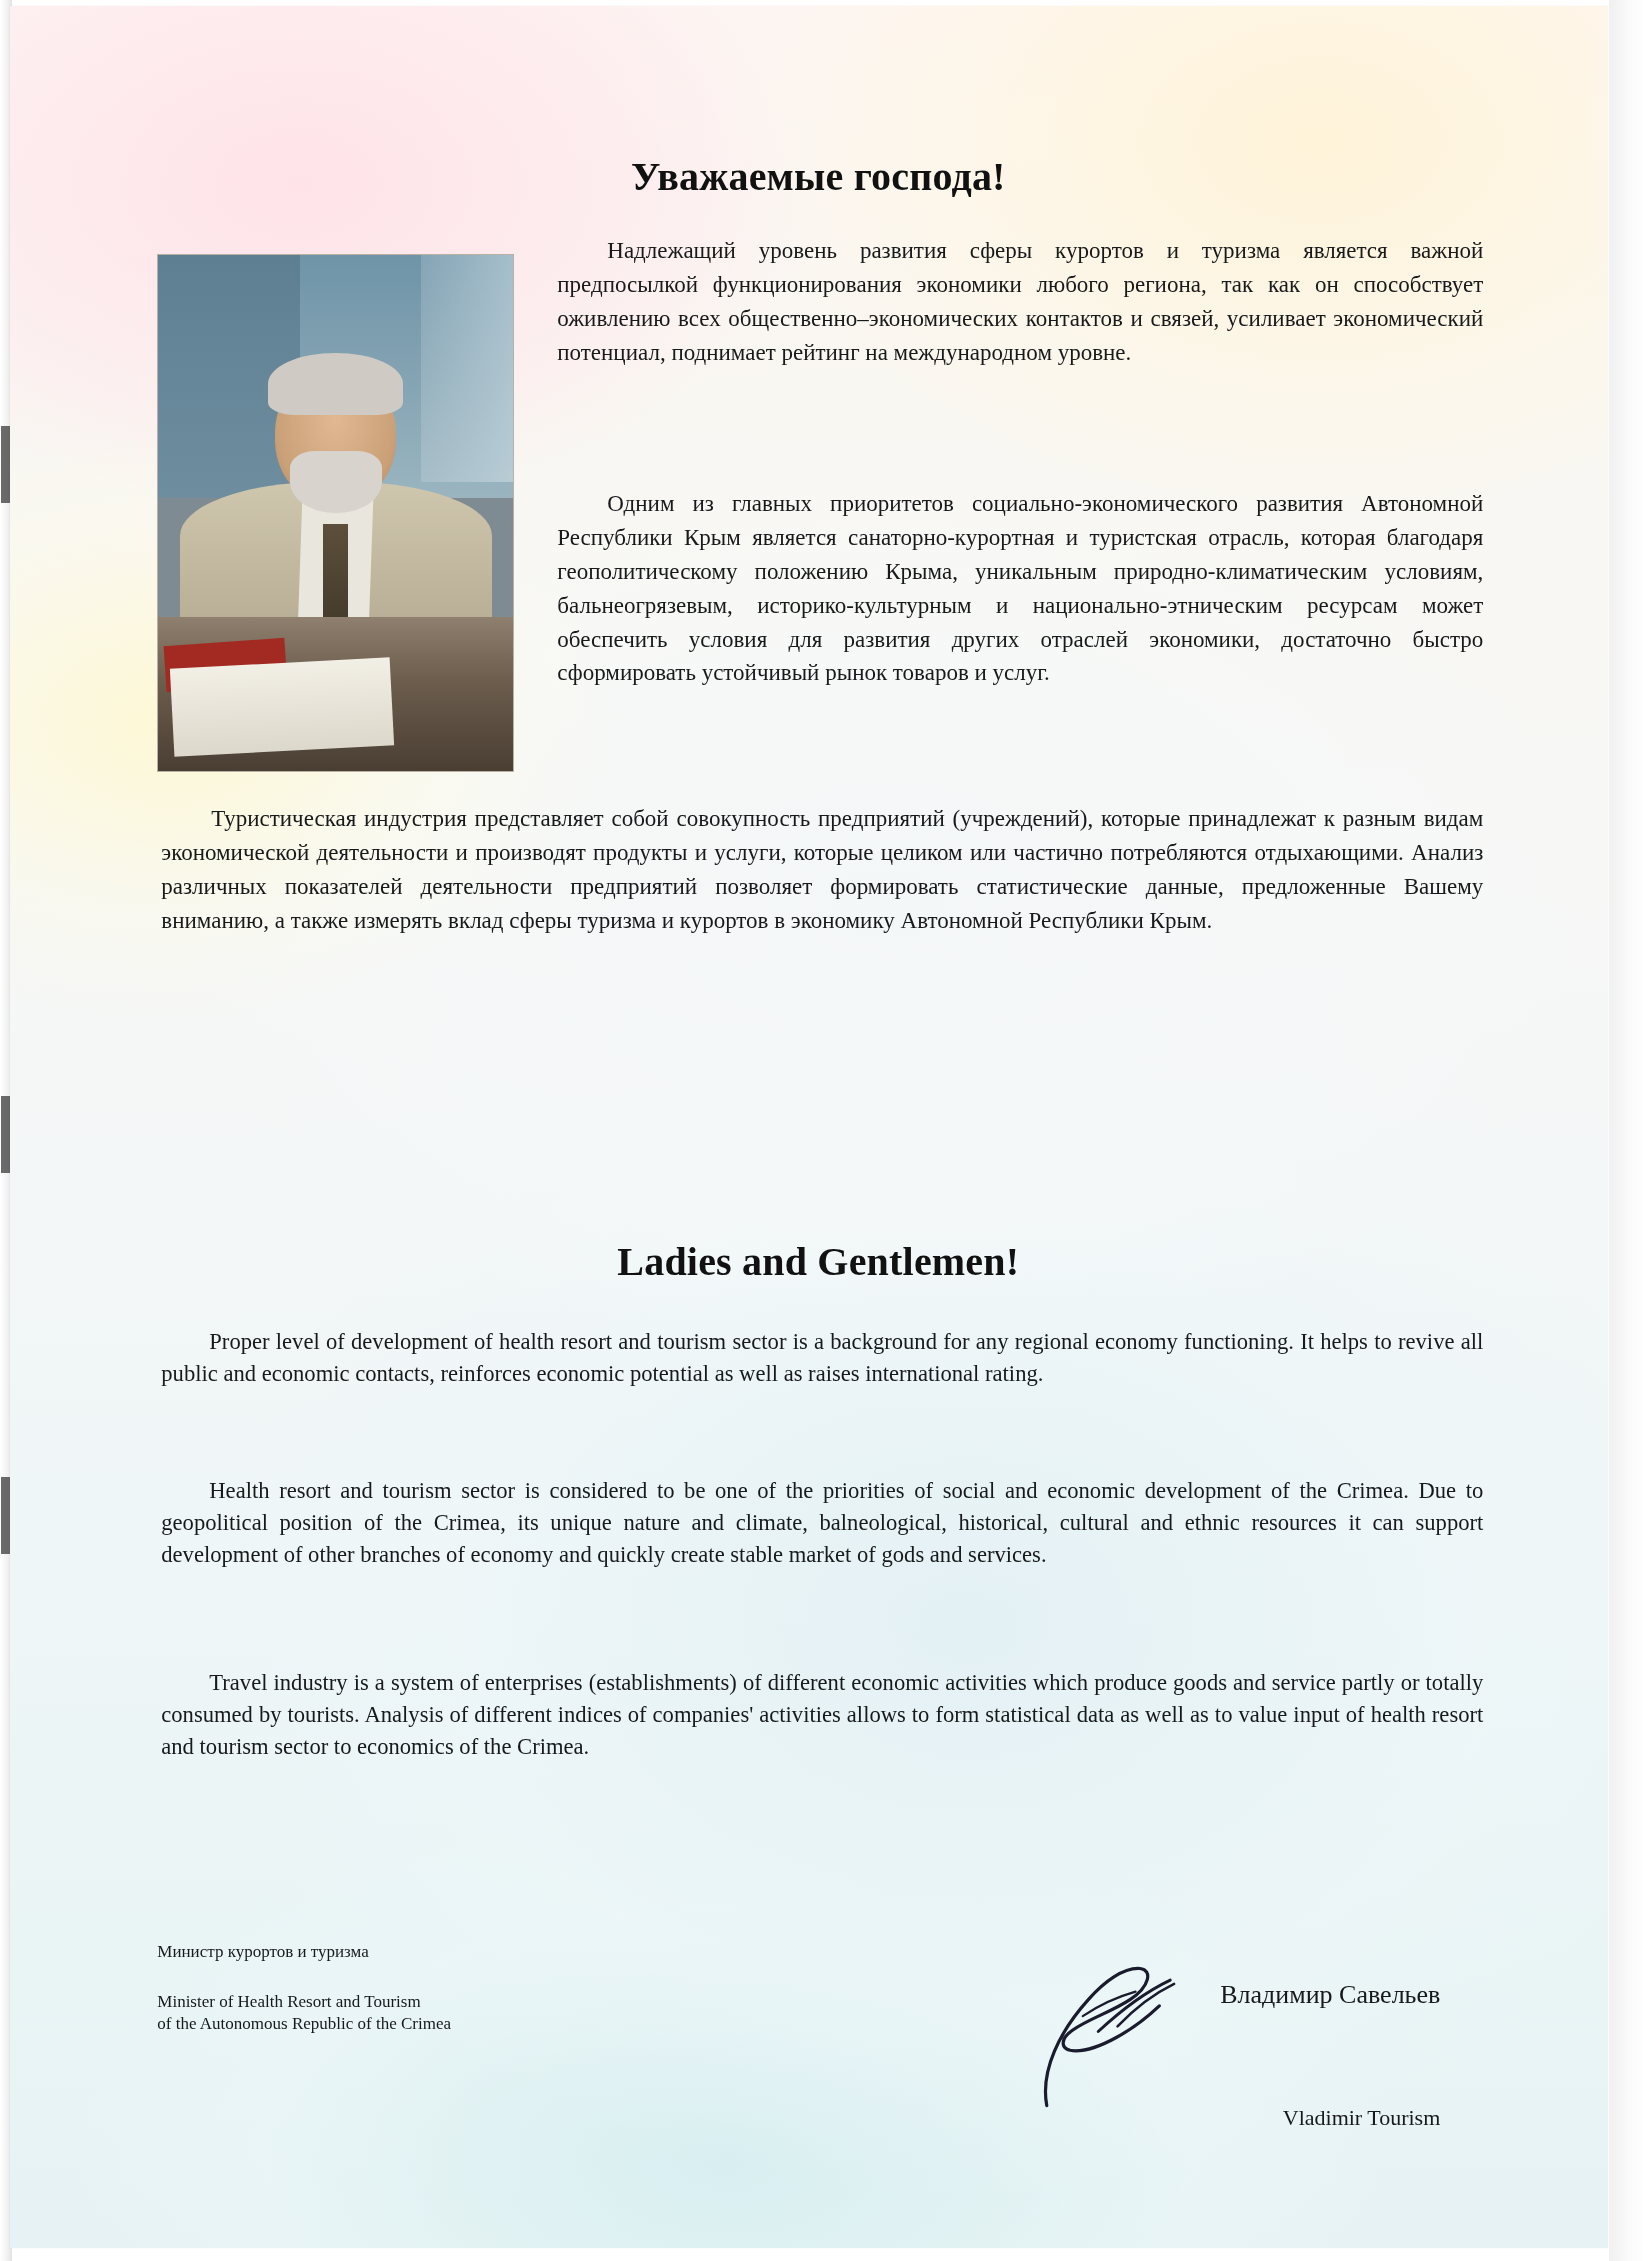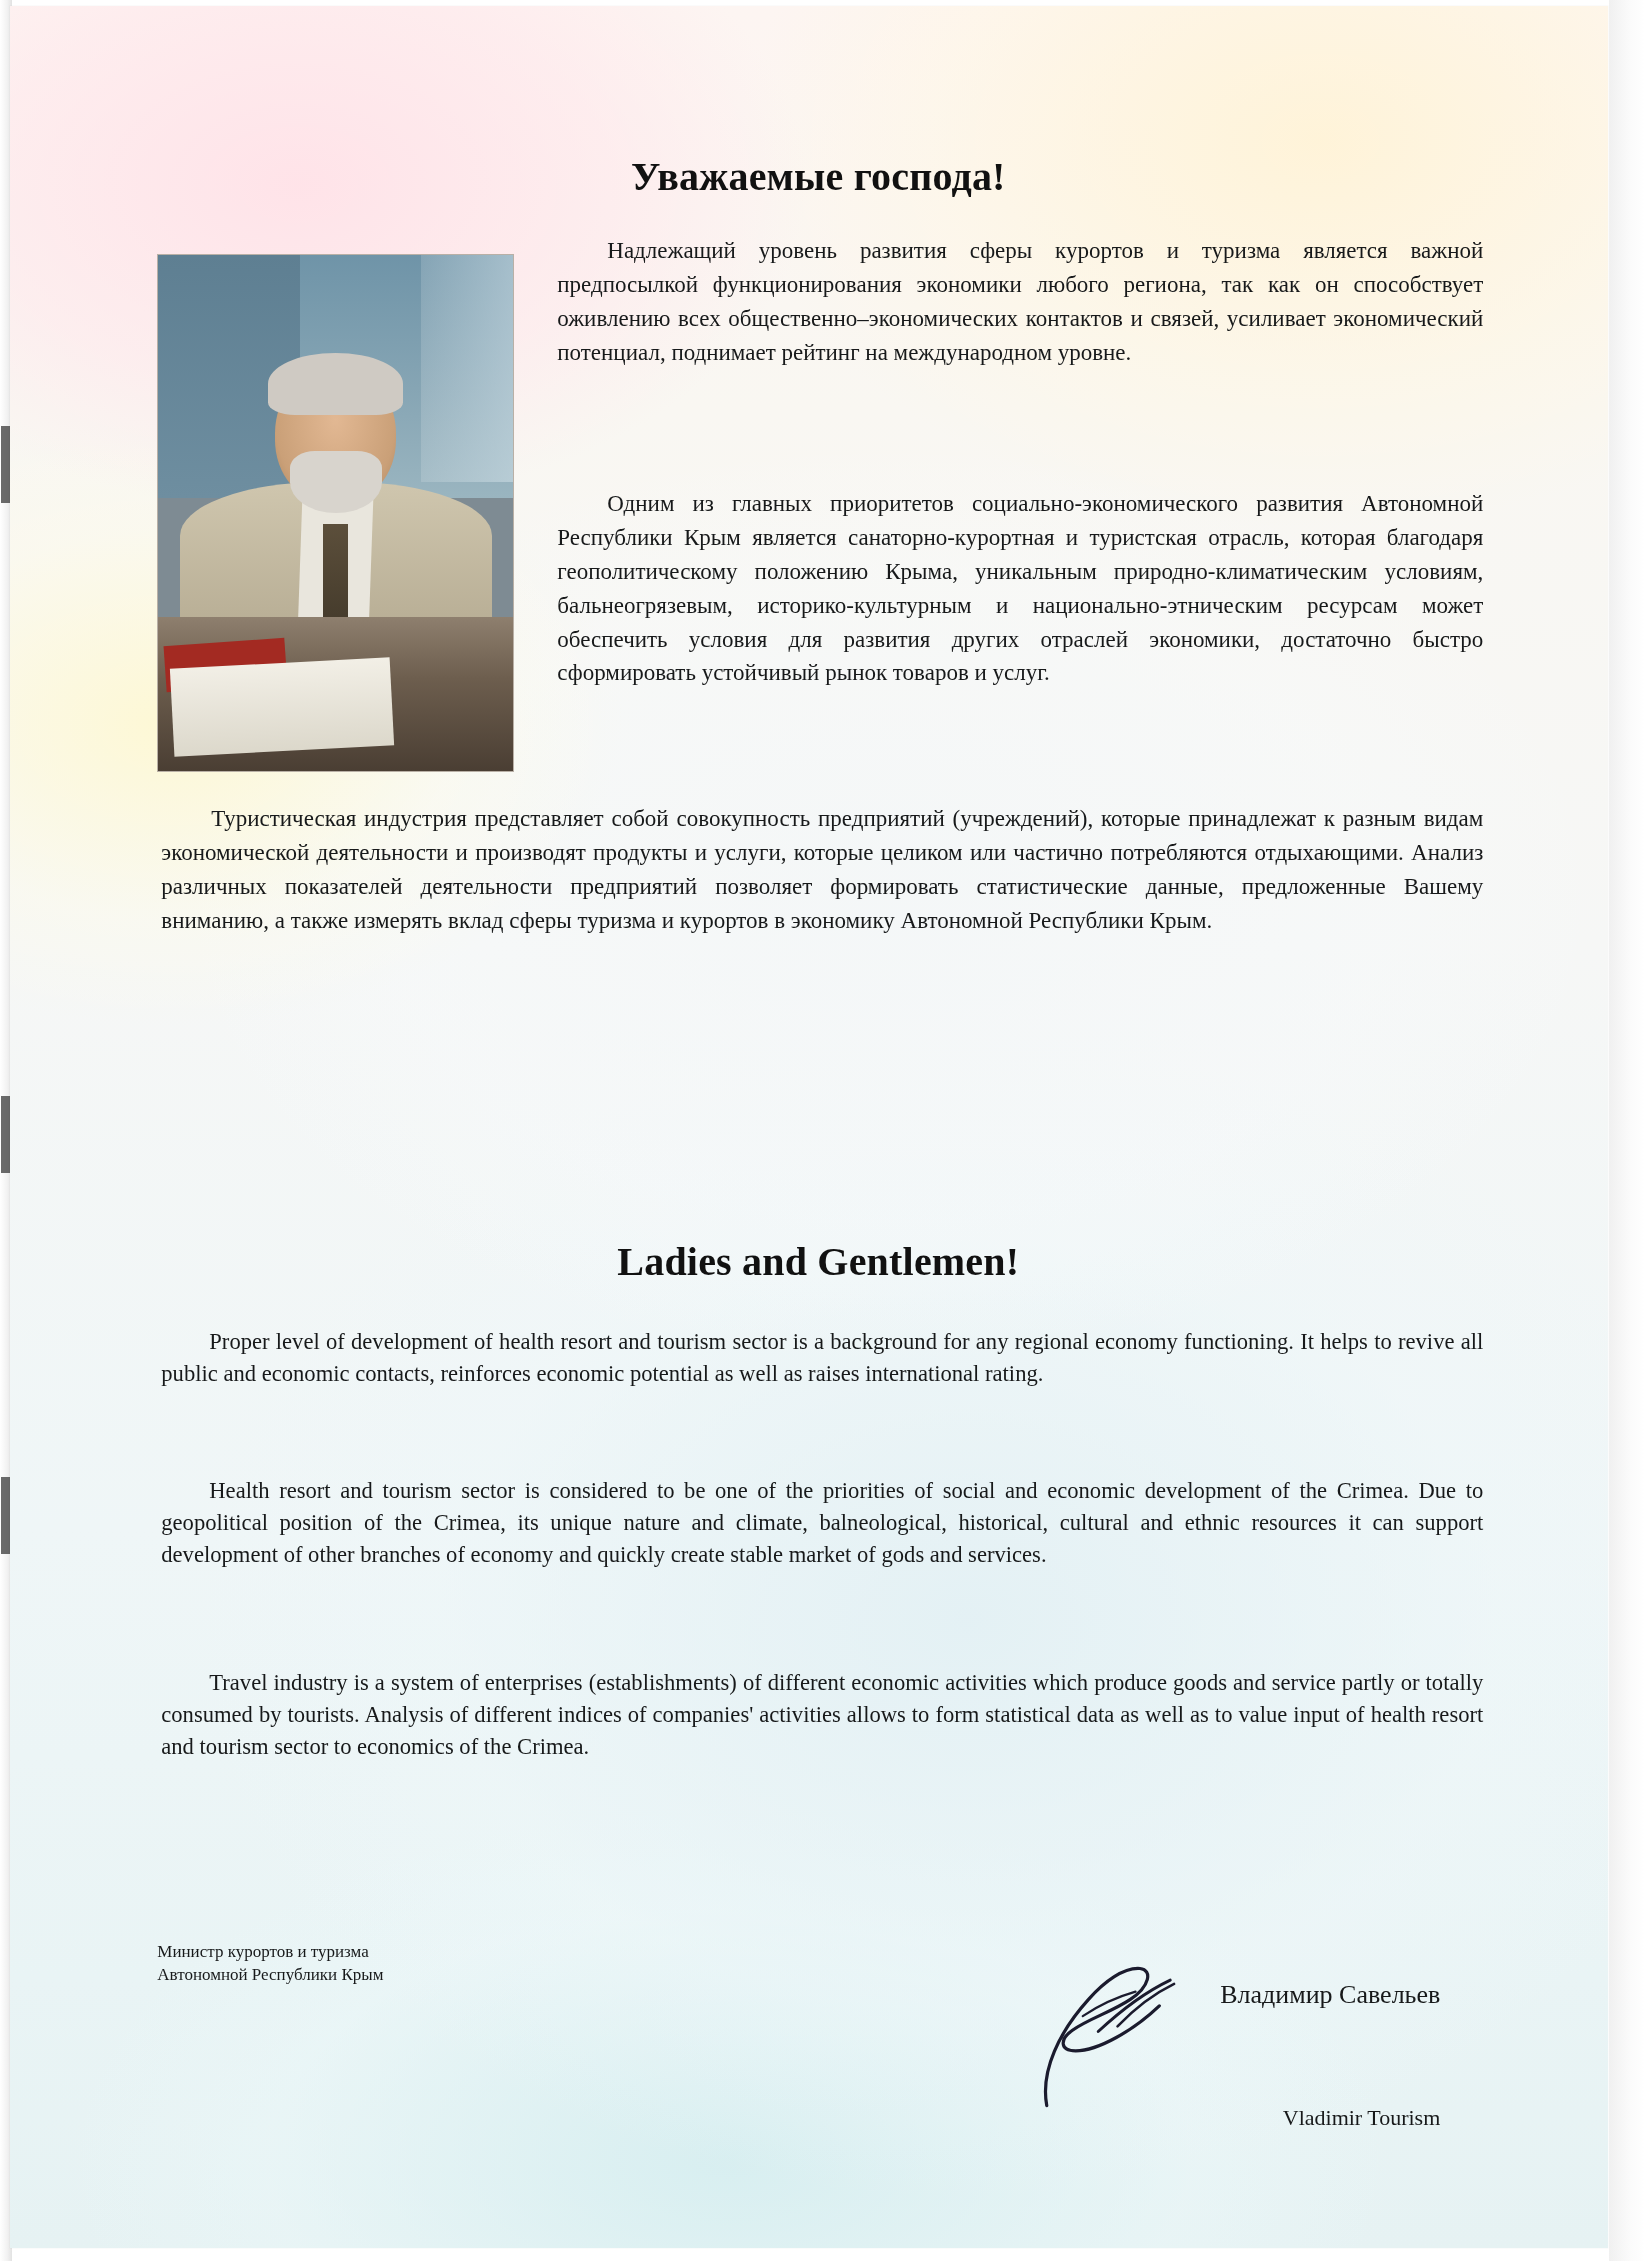--- a/index.html
+++ b/index.html
@@ -237,21 +237,24 @@
       <p class="para en en-1">Proper level of development of health resort and tourism sector is a background for any regional economy functioning. It helps to revive all public and economic contacts, reinforces economic potential as well as raises international rating.</p>
       <p class="para en en-2">Health resort and tourism sector is considered to be one of the priorities of social and economic development of the Crimea. Due to geopolitical position of the Crimea, its unique nature and climate, balneological,  historical, cultural and ethnic resources it can support development of other branches of economy and quickly create stable market of gods and services.</p>
       <p class="para en en-3">Travel industry is a system of enterprises (establishments) of different economic activities which produce goods and service partly or totally consumed by tourists. Analysis of different indices of companies' activities allows to form statistical data as well as to value input of health resort and tourism sector to economics of the Crimea.</p>
 
     </div>
 
     <div class="sig">
       <div class="sig-left">
         <div class="blk">
           <div>Министр курортов и туризма</div>
-          <div>Автономной Республики Крым</div>
+        </div>
+        <div class="blk">
+          <div>Minister of Health Resort and Tourism</div>
+          <div>of the Autonomous Republic of the Crimea</div>
         </div>
       </div>
 
       <div class="sig-mark">
         <svg width="193" height="168" viewBox="0 0 300 260" fill="none" xmlns="http://www.w3.org/2000/svg">
           <path d="M40 235 C 30 180, 60 120, 105 70 C 130 42, 160 20, 185 22 C 205 24, 200 50, 170 70 C 140 90, 105 100, 80 118 C 60 132, 60 150, 85 150 C 120 150, 175 118, 215 80" stroke="#1b1b2e" stroke-width="5" stroke-linecap="round" fill="none"></path>
           <path d="M120 120 C 150 92, 190 60, 232 40" stroke="#1b1b2e" stroke-width="4.5" stroke-linecap="round" fill="none"></path>
           <path d="M150 112 C 175 86, 205 62, 238 46" stroke="#1b1b2e" stroke-width="4" stroke-linecap="round" fill="none"></path>
           <path d="M96 96 C 120 80, 150 66, 178 58" stroke="#1b1b2e" stroke-width="3.5" stroke-linecap="round" fill="none"></path>
         </svg>

